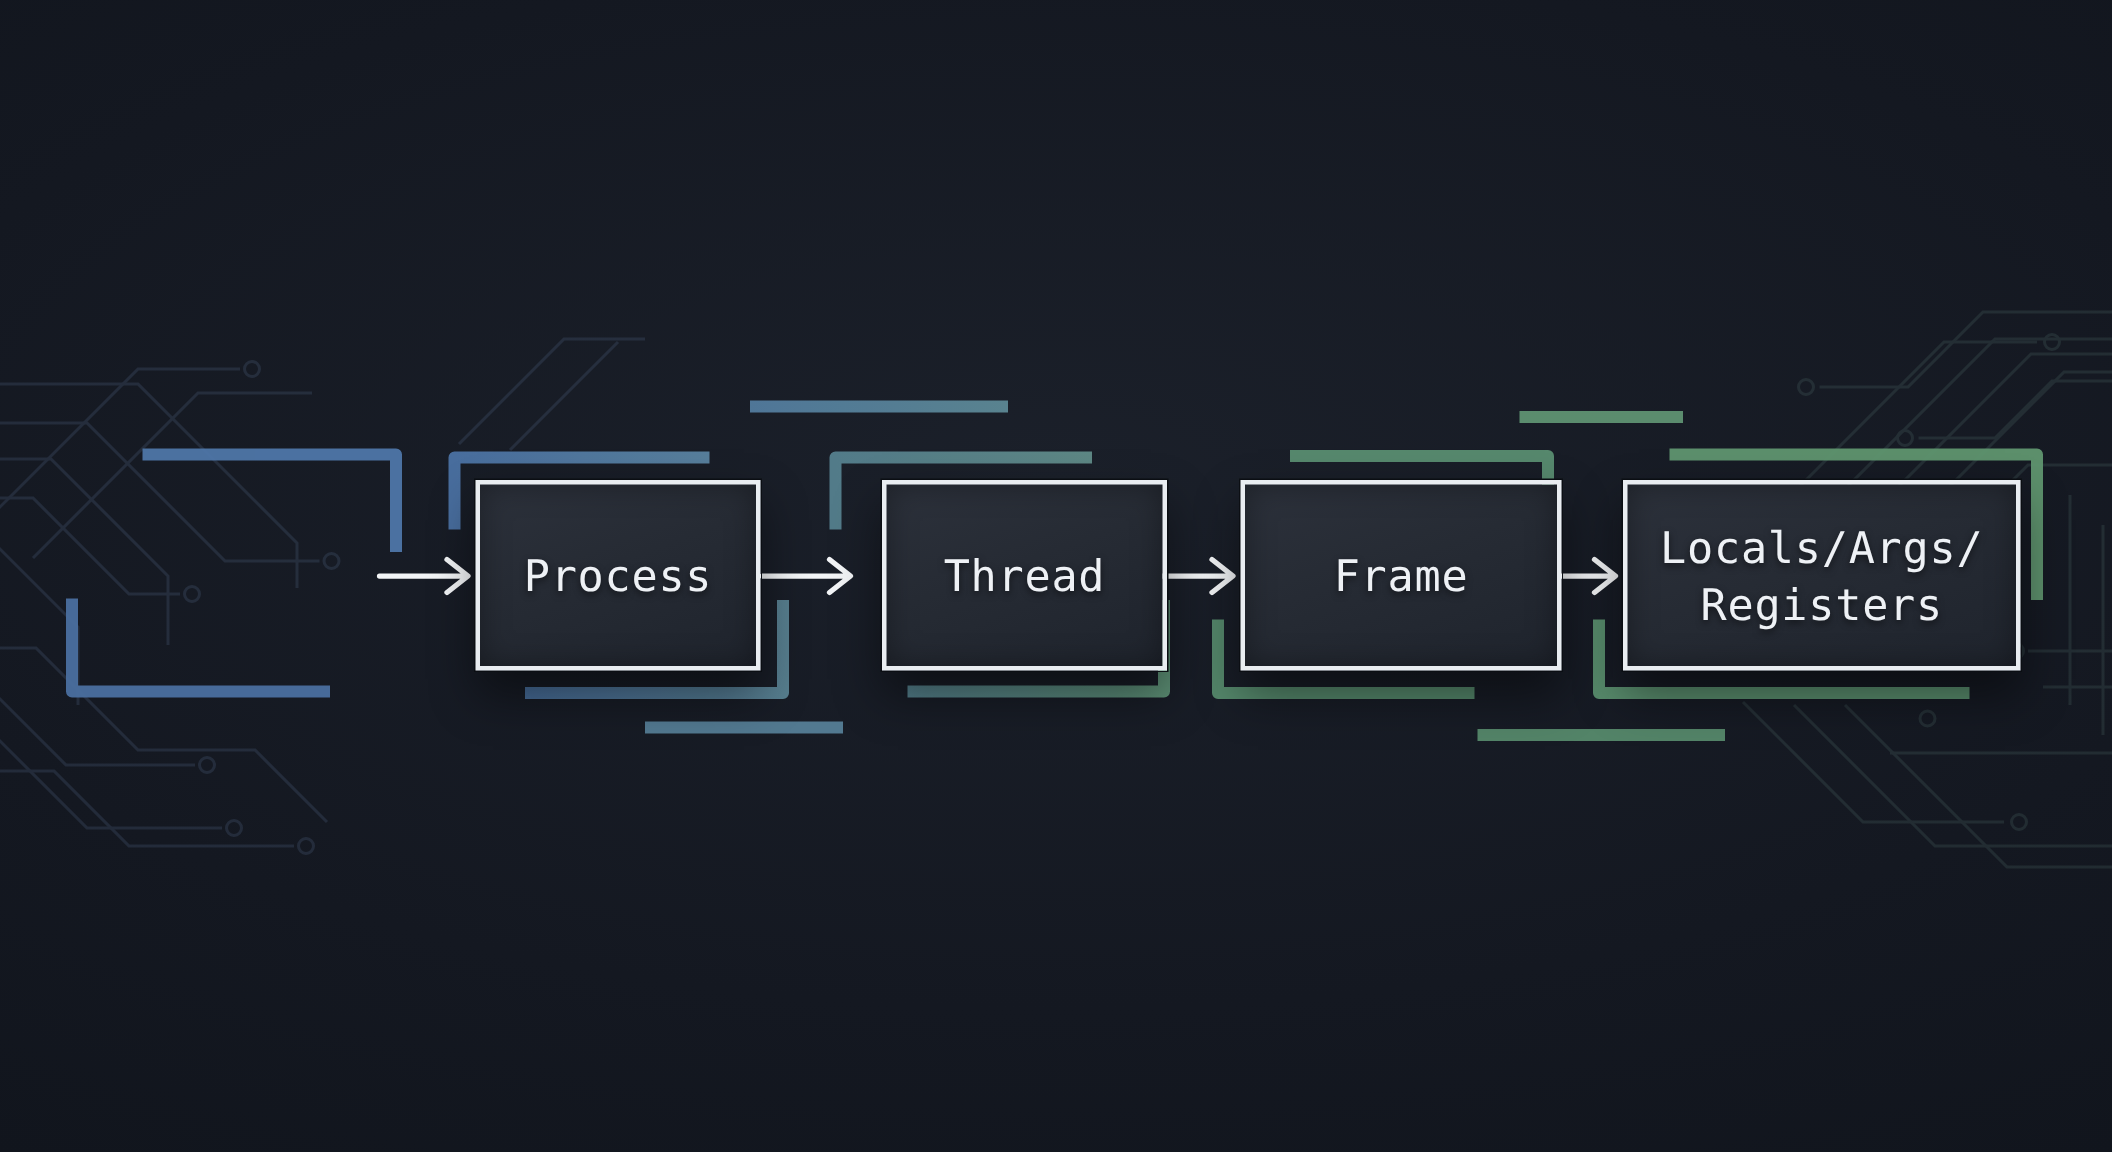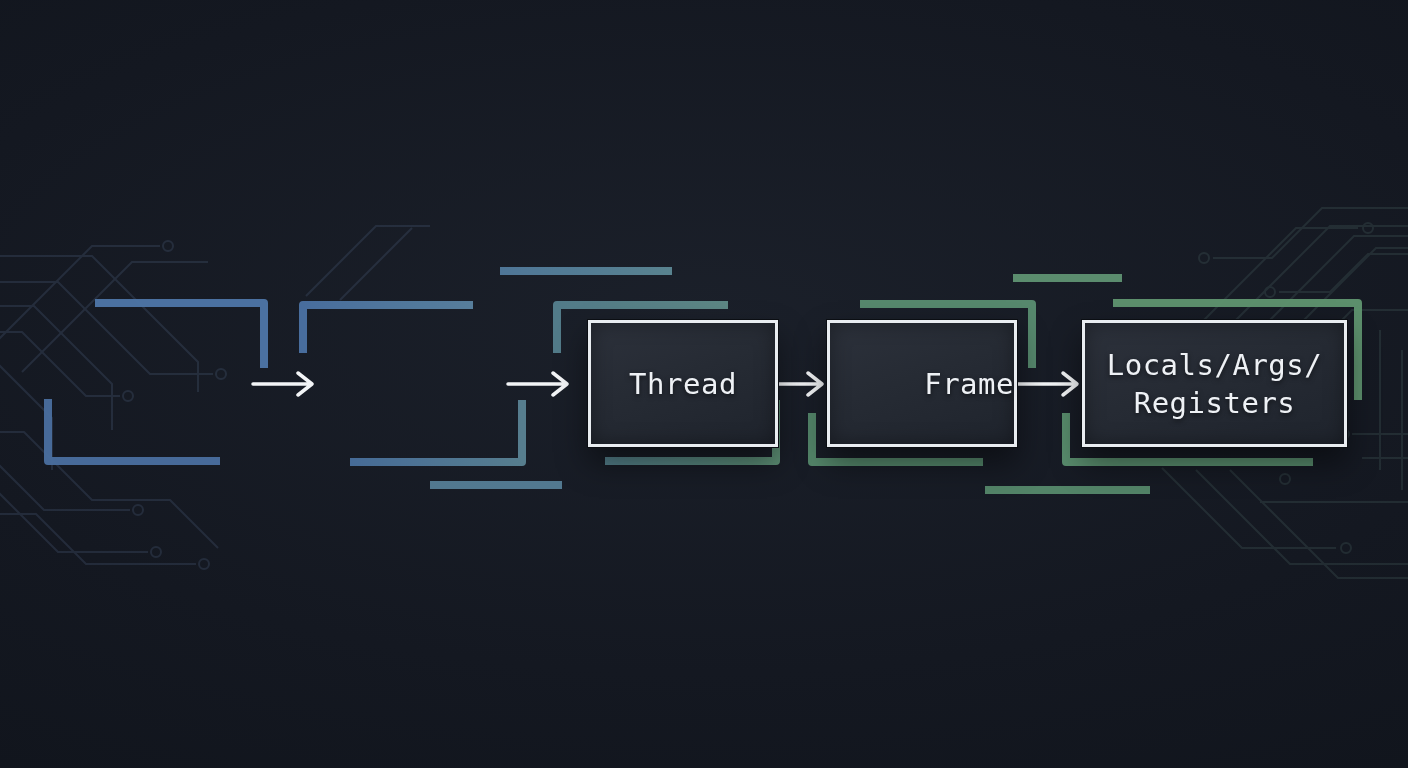--- a/index.html
+++ b/index.html
@@ -12,21 +12,21 @@
   .node{
     position:absolute;top:320px;height:127px;box-sizing:border-box;
     background:linear-gradient(160deg,#2c313b 0%,#262b34 45%,#1f242d 100%);
     border:3px solid #e9edf1;
     box-shadow:0 0 0 1px #0b0e13, 0 16px 30px rgba(0,0,0,.45), inset 0 0 20px rgba(0,0,0,.35);
     display:flex;align-items:center;justify-content:center;
   }
   .n0{left:62px;width:190px;}
   .n1{left:317px;width:190px;}
   .n2{left:572px;width:190px;margin-left:16px;}
-  .n3{left:827px;width:190px;justify-content:flex-end;}
+  .n3{left:827px;width:214px;}
   .n4{left:1082px;width:265px;}
   .node-label{
     color:#eef1f5;font-size:29px;line-height:38px;text-align:center;
     letter-spacing:.5px;text-shadow:0 2px 5px rgba(0,0,0,.55);
   }
   .node-label span{display:block;}
   .node-label span:empty{display:none;}
 </style>
 </head>
 <body>
@@ -123,20 +123,26 @@
 
     <g fill="none" stroke="#f3f5f7" stroke-width="3.5" stroke-linecap="round" stroke-linejoin="round">
       <path d="M 253 384 H 309 M 298 373 L 312 384 L 298 395"></path>
       <path d="M 508 384 H 564 M 553 373 L 567 384 L 553 395"></path>
       <path d="M 763 384 H 819 M 808 373 L 822 384 L 808 395"></path>
       <path d="M 1018 384 H 1074 M 1063 373 L 1077 384 L 1063 395"></path>
     </g>
   </svg>
 
 
+  <div class="node n1">
+    <div class="node-label">
+      <span>Process</span>
+
+    </div>
+  </div>
 
   <div class="node n2">
     <div class="node-label">
       <span>Thread</span>
 
     </div>
   </div>
 
   <div class="node n3">
     <div class="node-label">

